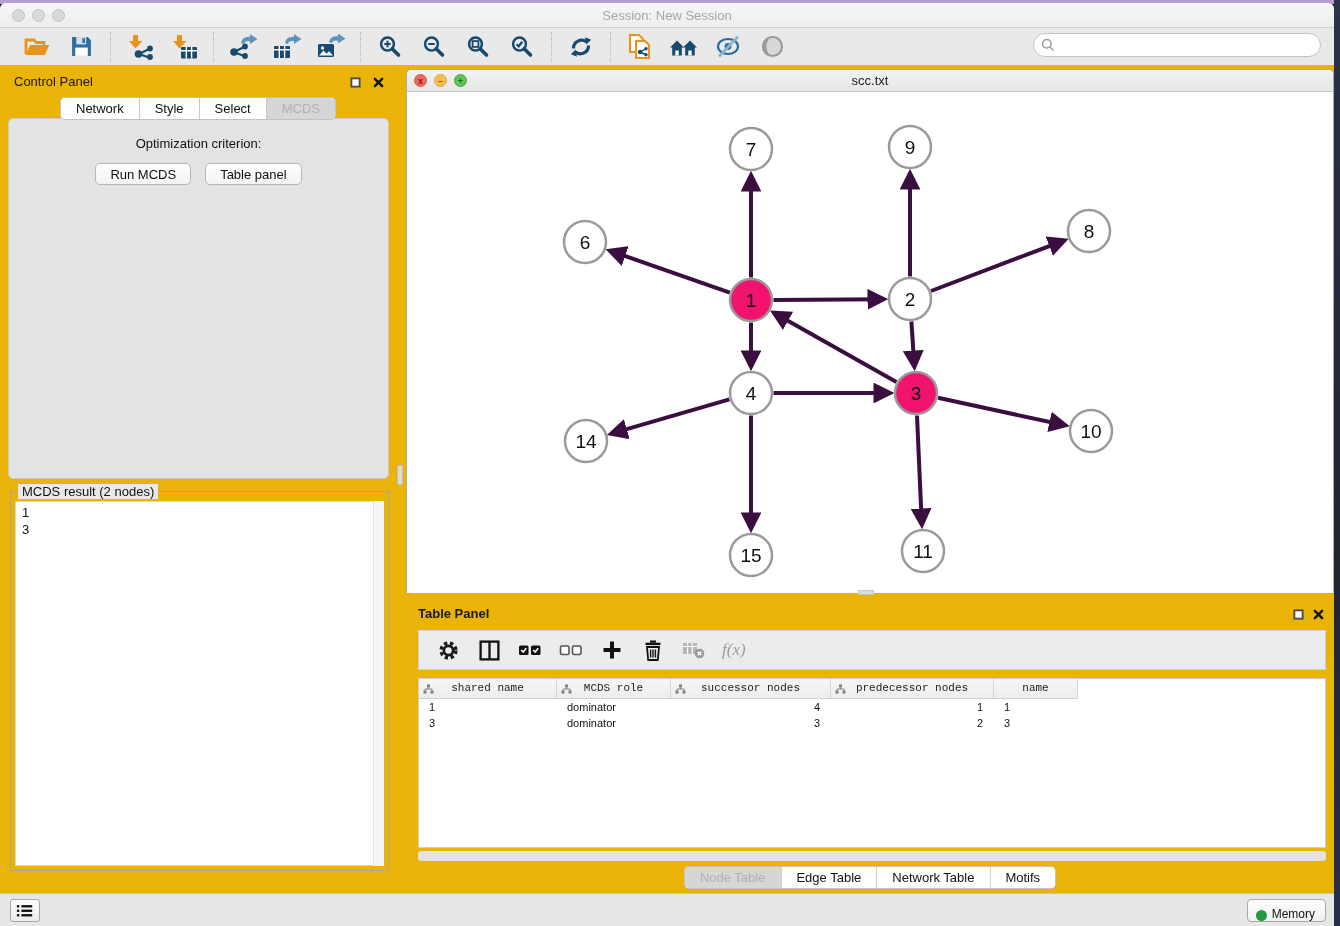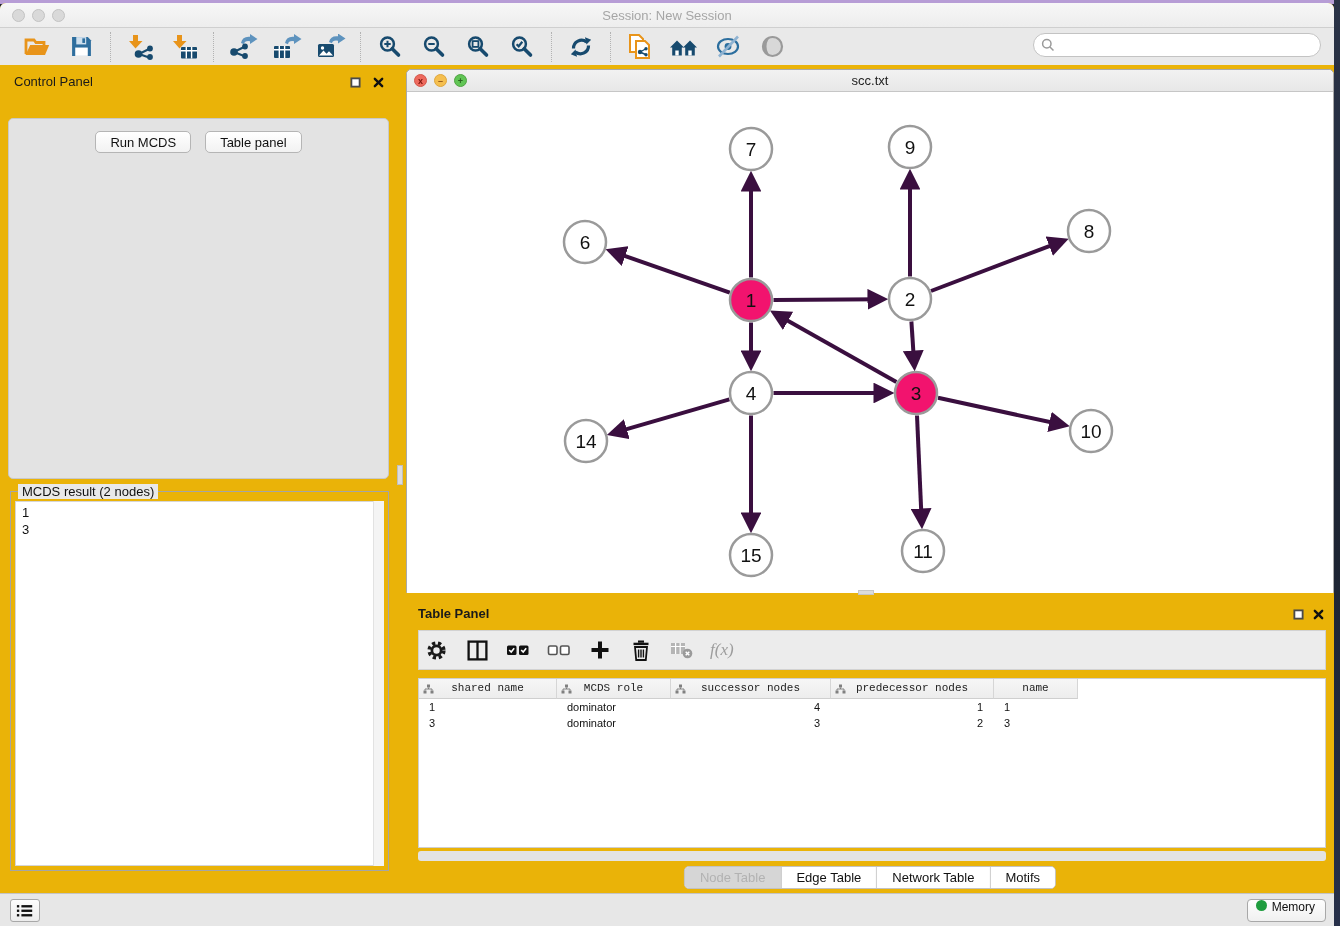--- a/index.html
+++ b/index.html
@@ -74,41 +74,41 @@
   .v-grip { position:absolute; left:397px; top:462px; width:6px; height:20px; background:#dcdcdc; border:1px solid #bfbfbf; }
   .h-grip { position:absolute; left:858px; top:587px; width:16px; height:5px; background:#dcdcdc; border:1px solid #c6c6c6; }
 
   
   .table-panel { position:absolute; left:406px; top:595px; width:928px; height:293px; }
   .tp-head { position:relative; height:30px;font-weight:bold; }
   .tp-title { position:absolute; left:12px; top:8px; font-size:13px; color:#1a1a1a; }
   .tp-float { position:absolute; right:30px; top:8px; }
   .tp-close { position:absolute; right:10px; top:8px; }
   .tp-toolbar { position:absolute; left:12px; top:32px; width:908px; height:40px; background:#ececec;
-    border:1px solid #d2d2d2; display:flex; align-items:center; gap:15px; padding-left:4px; }
+    border:1px solid #d2d2d2; display:flex; align-items:center; gap:15px; padding-left:16px; }
   .tp-tool { width:26px; height:26px; display:flex; align-items:center; justify-content:center; }
   .fx-label { font-size:17px; color:#9d9d9d; font-family:"Liberation Serif",serif; font-style:italic; }
   .tp-table { position:absolute; left:12px; top:80px; width:908px; height:170px; background:#fff; border:1px solid #cfcfcf; }
   .t-header { display:flex; height:20px;font-family:Liberation Mono, monospace; }
   .th { position:relative; height:20px; background:linear-gradient(#f6f6f6,#ededed); border-right:1px solid #d6d6d6;
     border-bottom:1px solid #cfcfcf; font-size:11px; color:#222; text-align:center; line-height:19px; }
   .tree-ic { position:absolute; left:4px; top:5px; width:11px; height:10px; }
   .tr { display:flex; height:16px; }
   .td { font-size:11px; color:#111; line-height:16px; white-space:nowrap; overflow:hidden; }
   .a-left { text-align:left; padding-left:10px; }
   .a-right { text-align:right; padding-right:11px; }
   .tp-strip { position:absolute; left:12px; top:253px; width:908px; height:10px; background:#e3e3e3; border-radius:3px; }
   .tp-tabs { position:absolute; left:50%; transform:translateX(-50%); top:268px; }
 
   
   .statusbar { position:absolute; left:0; bottom:0; width:1334px; height:33px; background:#e7e7e7; border-top:1px solid #c4c4c4; }
   .sb-list-btn { position:absolute; left:10px; top:5px; width:30px; height:23px; border:1px solid #a8a8a8;
     border-radius:3px; background:linear-gradient(#fdfdfd,#ececec); display:flex; align-items:center; justify-content:center; }
   .memory-btn { position:absolute; right:8px; top:5px; height:23px; padding:0 10px 0 8px; border:1px solid #a8a8a8;
-    border-radius:4px; background:linear-gradient(#fefefe,#f0f0f0); display:flex; align-items:flex-start; gap:5px;
+    border-radius:4px; background:linear-gradient(#fefefe,#f0f0f0); display:flex; align-items:flex-end; gap:5px;
     font-size:12px; color:#111; }
   .mem-dot { width:11px; height:11px; border-radius:50%; background:#1f9d3f; }
 </style>
 </head>
 <body>
 
 <div class="purple-top"></div>
 <div class="desktop-strip"></div>
 
 <div class="app">
@@ -284,21 +284,28 @@
         <svg width="11" height="11" viewBox="0 0 12 12">
             <rect x="1.5" y="1.5" width="9" height="9" fill="#fff" stroke="#4a4a4a" stroke-width="2"></rect>
           </svg>
       </span>
       <span class="cp-close">
         <svg width="11" height="11" viewBox="0 0 12 12">
             <path d="M2 2 L10 10 M10 2 L2 10" stroke="#111" stroke-width="2.6" stroke-linecap="round"></path>
           </svg>
       </span>
     </div>
+    <div class="seg-tabs cp-tabs">
+        <span class="seg-tab">Network</span>
+        <span class="seg-tab">Style</span>
+        <span class="seg-tab">Select</span>
+        <span class="seg-tab sel">MCDS</span>
+      </div>
     <div class="cp-content">
+      <div class="opt-label">Optimization criterion:</div>
       <div class="btn-row">
         <button class="push-btn">Run MCDS</button>
         <button class="push-btn">Table panel</button>
       </div>
     </div>
     <div class="mcds-group">
       <span class="mcds-legend">MCDS result (2 nodes)</span>
       <div class="mcds-textarea">1
 3</div>
       <div class="mcds-scroll" style="right:4px; top:9px; bottom:4px;"></div>

